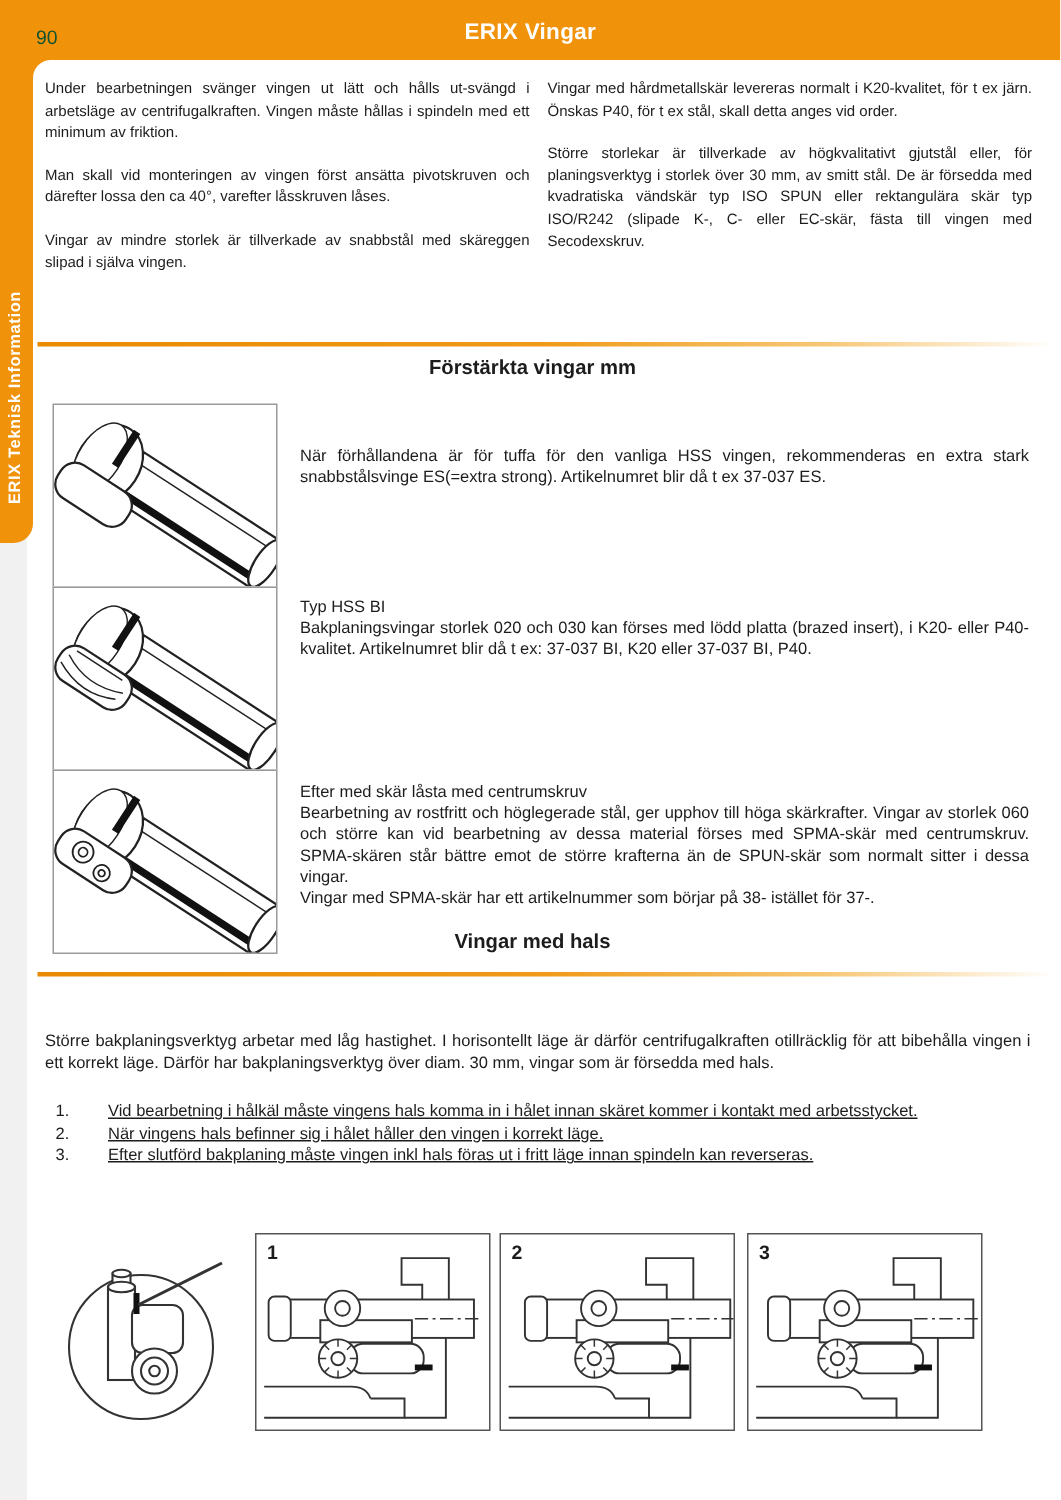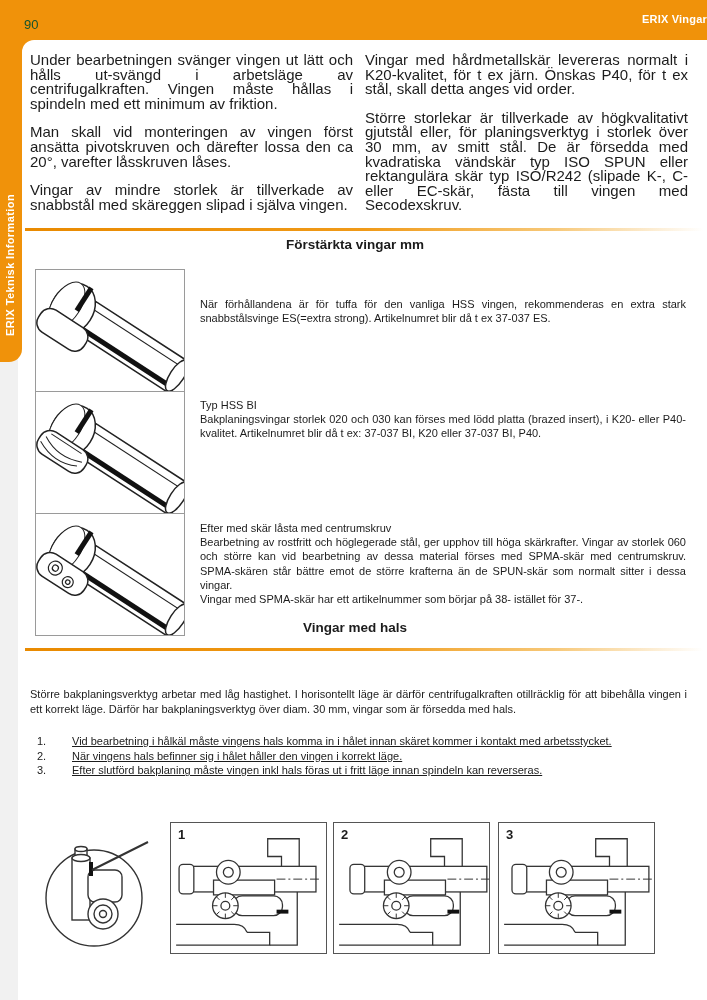--- a/index.html
+++ b/index.html
@@ -3,36 +3,36 @@
 <meta charset="utf-8">
 <style>
   html,body { margin:0; padding:0; background:#ffffff; }
   .page {
     position:relative; width:707px; height:1000px; background:#ffffff;
     overflow:hidden; font-family:"Liberation Sans", sans-serif; color:#1c1c1c;
   }
   
   .header { position:absolute; left:0; top:0; width:707px; height:40px; background:#F0920A; }
   .page-num { position:absolute; left:4px; top:17px; color:#14532d; font-size:13px;margin-left:20px; }
-  .header-title { position:absolute; left:0; top:13px; width:100%; text-align:right;
-    color:#ffffff; font-weight:bold; font-size:11px; letter-spacing:0.2px; }
+  .header-title { position:absolute; left:0; top:13px; width:100%; text-align:center;
+    color:#ffffff; font-weight:bold; font-size:15px; letter-spacing:0.2px; }
   
   .gray-strip { position:absolute; left:0; top:40px; width:18px; height:960px; background:#f1f1f1; }
   .side-tab { position:absolute; left:0; top:40px; width:22px; height:322px;
     background:#F0920A; border-radius:0 0 13px 0; }
   .side-label { position:absolute; left:4px; bottom:26px; writing-mode:vertical-rl;
     transform:rotate(180deg); color:#ffffff; font-weight:bold; font-size:11px;
     letter-spacing:0.4px; white-space:nowrap; }
   .corner-bg { position:absolute; left:22px; top:40px; width:12px; height:12px; background:#F0920A; }
   .corner-fg { position:absolute; left:22px; top:40px; width:12px; height:12px;
     background:#ffffff; border-radius:12px 0 0 0; }
   
   .col-left  { position:absolute; left:30px;  top:53px; width:323px; }
   .col-right { position:absolute; left:365px; top:53px; width:323px; }
-  .body-p { font-size:15px; line-height:14.6px; text-align:justify; margin:0 0 14px 0; }
+  .body-p { font-size:10px; line-height:14.6px; text-align:justify; margin:0 0 14px 0; }
   
   .divider { position:absolute; left:25px; width:678px; height:3px;
     background:linear-gradient(90deg,#e98a00 0%,#f09a18 50%,#f7c878 78%,rgba(255,255,255,0) 100%); }
   .divider-1 { top:228px; }
   .divider-2 { top:648px; }
   .section-title { position:absolute; left:25px; width:660px; text-align:center;
     font-size:13.5px; font-weight:bold; }
   .title-1 { top:237px; }
   .title-2 { top:620px; }
   
@@ -123,21 +123,21 @@
 
   <div class="gray-strip"></div>
   <div class="corner-bg"></div>
   <div class="corner-fg"></div>
   <div class="side-tab">
     <span class="side-label">ERIX Teknisk Information</span>
   </div>
 
   <div class="col-left">
     <p class="body-p">Under bearbetningen svänger vingen ut lätt och hålls ut-svängd i arbetsläge av centrifugalkraften. Vingen måste hållas i spindeln med ett minimum av friktion.</p>
-    <p class="body-p">Man skall vid monteringen av vingen först ansätta pivotskruven och därefter lossa den ca 20°, varefter låsskruven låses.</p>
+    <p class="body-p">Man skall vid monteringen av vingen först ansätta pivotskruven och därefter lossa den ca 40°, varefter låsskruven låses.</p>
     <p class="body-p">Vingar av mindre storlek är tillverkade av snabbstål med skäreggen slipad i själva vingen.</p>
   </div>
   <div class="col-right">
     <p class="body-p">Vingar med hårdmetallskär levereras normalt i K20-kvalitet, för t ex järn. Önskas P40, för t ex stål, skall detta anges vid order.</p>
     <p class="body-p">Större storlekar är tillverkade av högkvalitativt gjutstål eller, för planingsverktyg i storlek över 30 mm, av smitt stål. De är försedda med kvadratiska vändskär typ ISO SPUN eller rektangulära skär typ ISO/R242 (slipade K-, C- eller EC-skär, fästa till vingen med Secodexskruv.</p>
   </div>
 
   <div class="divider divider-1"></div>
   <div class="section-title title-1">Förstärkta vingar mm</div>
 

